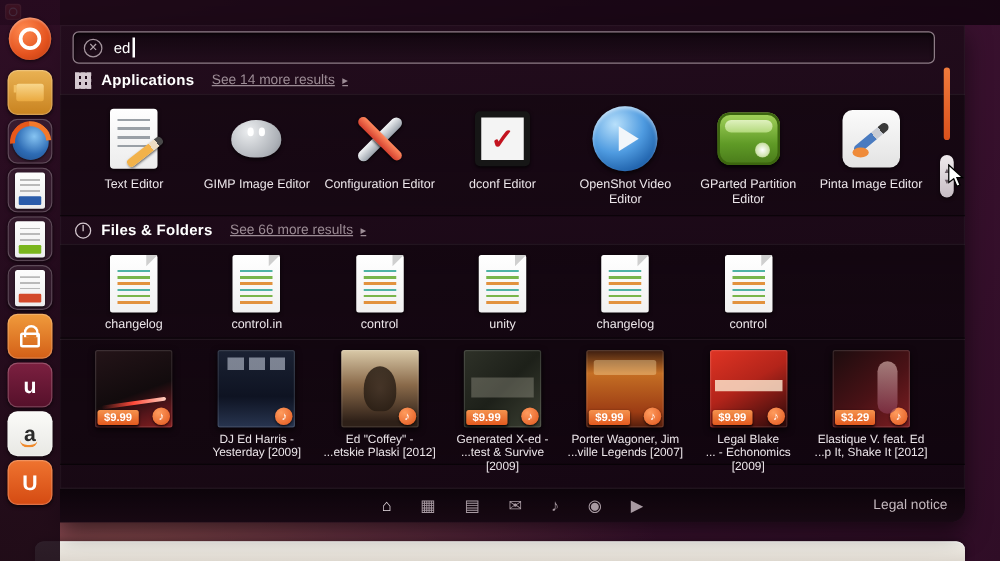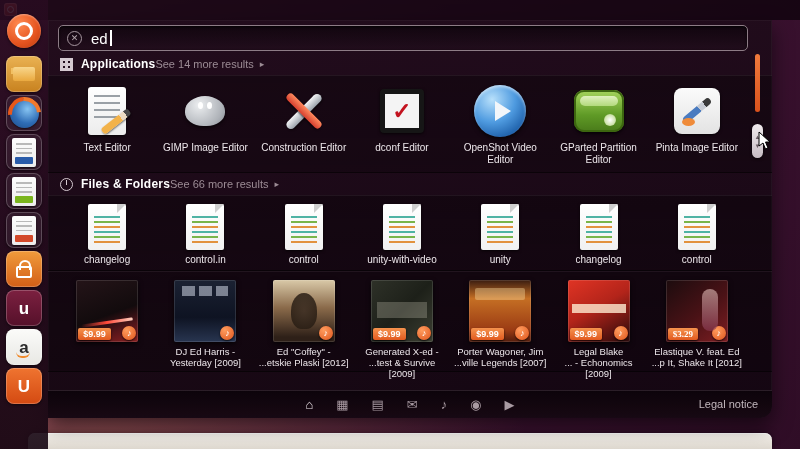--- a/index.html
+++ b/index.html
@@ -49,34 +49,34 @@
 
   
   .dash{position:absolute;left:48px;top:20px;width:724px;height:398px;z-index:4;overflow:hidden;
     background:linear-gradient(rgba(31,11,26,.94),rgba(19,6,17,.96));
     border-bottom-right-radius:12px;
     box-shadow:0 8px 20px rgba(0,0,0,.55), inset 0 0 0 1px rgba(255,255,255,.04);}
   .searchwrap{padding:5px 24px 0 10px;height:33px;}
   .searchbar{height:26px;border:1px solid #8d7c86;border-radius:5px;display:flex;align-items:center;padding:0 8px;
     background:linear-gradient(rgba(5,1,5,.55),rgba(34,15,29,.5));box-shadow:inset 0 1px 3px rgba(0,0,0,.8);}
   .clear-btn{width:15px;height:15px;border:1px solid #a5959e;border-radius:50%;color:#b4a6ad;font-size:9px;line-height:13px;text-align:center;margin-right:9px;flex:none;}
-  .query{color:#fff;font-size:15px;}
+  .query{color:#fff;font-size:12px;}
   .caret{width:2px;height:16px;background:#fff;margin-left:2px;}
 
   .sec-head{display:flex;align-items:center;height:22px;padding:0 24px 0 12px;color:#fff;}
   .sec-icon{width:13px;height:13px;margin-right:8px;flex:none;}
   .icon-grid{background:
      repeating-linear-gradient(0deg,#d5c9d0 0 3px,transparent 3px 5px),
      repeating-linear-gradient(90deg,#d5c9d0 0 3px,transparent 3px 5px);}
   .icon-clock{border:1.5px solid #d5c9d0;border-radius:50%;position:relative;}
   .icon-clock::after{content:"";position:absolute;left:45%;top:1.5px;width:1.5px;height:4.5px;background:#d5c9d0;}
   .icon-bag2{border:1.5px solid #d5c9d0;border-radius:2px;position:relative;height:10px;margin-top:3px;}
   .icon-bag2::after{content:"";position:absolute;left:2px;top:-5px;width:5px;height:5px;border:1.5px solid #d5c9d0;border-bottom:none;border-radius:5px 5px 0 0;}
   .sec-title{font-weight:bold;font-size:12px;letter-spacing:.2px;}
-  .sec-more{color:#9c8c95;font-size:11px;display:flex;align-items:center;gap:6px;cursor:pointer;}
+  .sec-more{margin-left:14px;color:#9c8c95;font-size:11px;display:flex;align-items:center;gap:6px;cursor:pointer;text-decoration:underline;}
   .sec-more .arr{font-size:9px;}
 
   .row{display:grid;grid-template-columns:repeat(7,1fr);padding:7px 26px 5px 10px;
     background:linear-gradient(rgba(0,0,0,.30),rgba(0,0,0,.22));
     border-top:1px solid rgba(255,255,255,.06);border-bottom:1px solid rgba(0,0,0,.45);}
   .row-apps{height:98px;} .row-files{height:76px;} .row-sug{height:101px;}
   .result{display:flex;flex-direction:column;align-items:center;text-align:center;min-width:0;}
   .ricon{display:flex;align-items:center;justify-content:center;margin-bottom:3px;}
   .row-apps .ricon{height:56px;} .row-files .ricon{height:48px;} .row-sug .ricon{height:64px;}
   .rlabel{font-size:10px;line-height:12px;color:#ece6ea;max-width:94px;}
@@ -132,21 +132,21 @@
     background:repeating-linear-gradient(90deg,#cfd6e4 0 13px,transparent 13px 17px);}
   .c3{background:linear-gradient(#d9c9a8,#8a6a4a 45%,#2e2018 92%);}
   .c3::after{content:"";position:absolute;left:18px;top:13px;width:26px;height:36px;border-radius:50% 50% 40% 40%;
     background:radial-gradient(#3a2c22,#22180f);opacity:.85;}
   .c4{background:linear-gradient(135deg,#2e3128,#1d2019 50%,#3c4033);}
   .c4::before{content:"";position:absolute;left:6px;right:6px;top:22px;height:16px;background:rgba(210,205,185,.28);}
   .c5{background:linear-gradient(#3a1c10,#c56f24 30%,#9c3c14 80%,#541d0c);}
   .c5::before{content:"";position:absolute;left:6px;top:8px;right:6px;height:12px;border-radius:2px;background:rgba(250,220,160,.4);}
   .c6{background:linear-gradient(150deg,#e03424 0%,#b3241a 45%,#27090a 100%);}
   .c6::before{content:"";position:absolute;left:4px;top:24px;right:4px;height:9px;background:rgba(255,235,210,.8);}
-  .c7{background:linear-gradient(140deg,#1c0c0e,#4a1216 55%,#7e1e22);font-family:Liberation Serif, serif;}
+  .c7{background:linear-gradient(140deg,#1c0c0e,#4a1216 55%,#7e1e22);}
   .c7::after{content:"";position:absolute;right:10px;top:9px;width:16px;height:42px;border-radius:8px;opacity:.7;
     background:linear-gradient(#cfaaa5,#84354d);}
   .price{position:absolute;left:2px;bottom:2px;color:#fff;font-size:9px;font-weight:bold;padding:1px 5px;border-radius:2px;
     background:linear-gradient(#f5934e,#e25a1f);box-shadow:0 1px 2px rgba(0,0,0,.8);}
   .price:empty{display:none;}
   .note{position:absolute;right:2px;bottom:2px;width:14px;height:14px;border-radius:50%;color:#fff;font-size:9px;line-height:14px;text-align:center;
     background:radial-gradient(circle at 35% 30%,#ff9c5e,#e0561d);box-shadow:0 1px 2px rgba(0,0,0,.8);}
 
   
   .lensbar{position:absolute;left:0;right:0;bottom:0;height:28px;display:flex;align-items:center;justify-content:center;gap:23px;
@@ -244,21 +244,21 @@
       <div class="result">
         <div class="ricon">
             <span class="i-gimp"></span>
           </div>
         <div class="rlabel">GIMP Image Editor</div>
       </div>
       <div class="result">
         <div class="ricon">
             <span class="i-config"></span>
           </div>
-        <div class="rlabel">Construction Editor</div>
+        <div class="rlabel">Configuration Editor</div>
       </div>
       <div class="result">
         <div class="ricon">
             <span class="i-dconf">
               <span>✓</span>
             </span>
           </div>
         <div class="rlabel">dconf Editor</div>
       </div>
       <div class="result">
@@ -301,26 +301,20 @@
         <div class="ricon">
             <span class="i-doc"></span>
           </div>
         <div class="rlabel">control.in</div>
       </div>
       <div class="result">
         <div class="ricon">
             <span class="i-doc"></span>
           </div>
         <div class="rlabel">control</div>
-      </div>
-      <div class="result">
-        <div class="ricon">
-            <span class="i-doc"></span>
-          </div>
-        <div class="rlabel">unity-with-video</div>
       </div>
       <div class="result">
         <div class="ricon">
             <span class="i-doc"></span>
           </div>
         <div class="rlabel">unity</div>
       </div>
       <div class="result">
         <div class="ricon">
             <span class="i-doc"></span>

